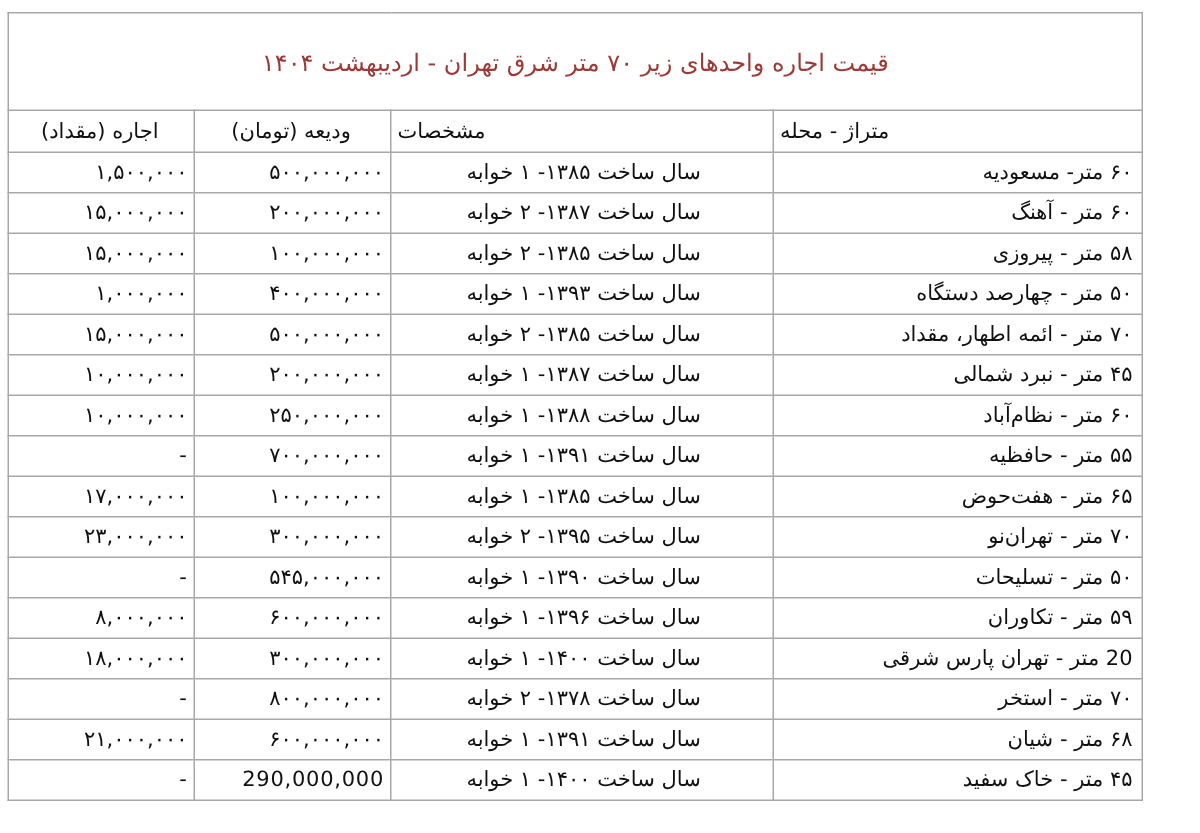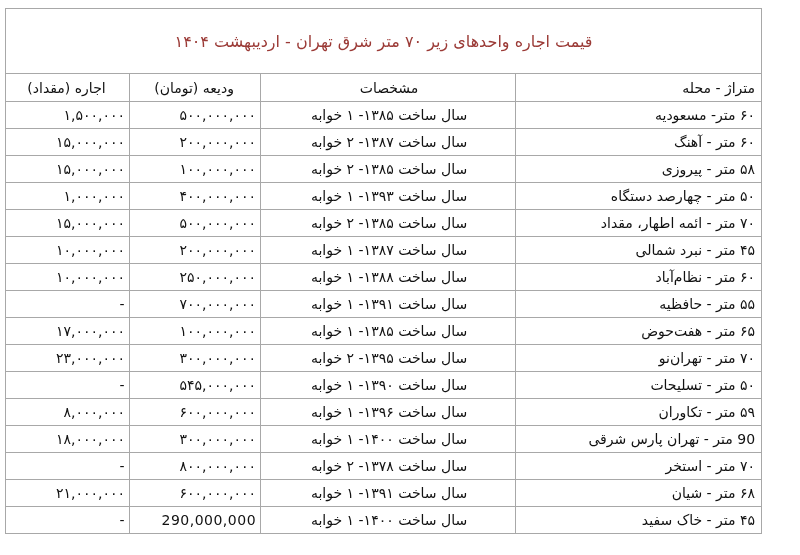--- a/index.html
+++ b/index.html
@@ -64,22 +64,22 @@
       <col class="c-loc">
       <col class="c-spec">
       <col class="c-dep">
       <col class="c-rent">
     </colgroup>
     <tbody id="tbody">
       <tr>
         <td colspan="4" class="title-cell">قیمت اجاره واحدهای زیر ۷۰ متر شرق تهران - اردیبهشت ۱۴۰۴</td>
       </tr>
       <tr class="hdr">
-        <th class="c-loc" style="text-align:right">متراژ - محله</th>
-        <th class="c-spec" style="text-align:center">مشخصات</th>
+        <th class="c-loc" style="text-align:left">متراژ - محله</th>
+        <th class="c-spec" style="text-align:left">مشخصات</th>
         <th class="c-dep" style="">ودیعه (تومان)</th>
         <th class="c-rent" style="text-align:center">اجاره (مقداد)</th>
       </tr>
     <tr class="row">
     <td class="c-loc">۶۰ متر- مسعودیه</td>
     <td class="c-spec">سال ساخت ۱۳۸۵- ۱ خوابه</td>
     <td class="c-dep">
             <span>۵۰۰,۰۰۰,۰۰۰</span>
           </td>
     <td class="c-rent">
@@ -190,21 +190,21 @@
     <td class="c-loc">۵۹ متر - تکاوران</td>
     <td class="c-spec">سال ساخت ۱۳۹۶- ۱ خوابه</td>
     <td class="c-dep">
             <span>۶۰۰,۰۰۰,۰۰۰</span>
           </td>
     <td class="c-rent">
             <span>۸,۰۰۰,۰۰۰</span>
           </td>
   </tr>
         <tr class="row">
-    <td class="c-loc">90 متر - تهران پارس شرقی</td>
+    <td class="c-loc">20 متر - تهران پارس شرقی</td>
     <td class="c-spec">سال ساخت ۱۴۰۰- ۱ خوابه</td>
     <td class="c-dep">
             <span>۳۰۰,۰۰۰,۰۰۰</span>
           </td>
     <td class="c-rent">
             <span>۱۸,۰۰۰,۰۰۰</span>
           </td>
   </tr>
         <tr class="row">
     <td class="c-loc">۷۰ متر - استخر</td>

